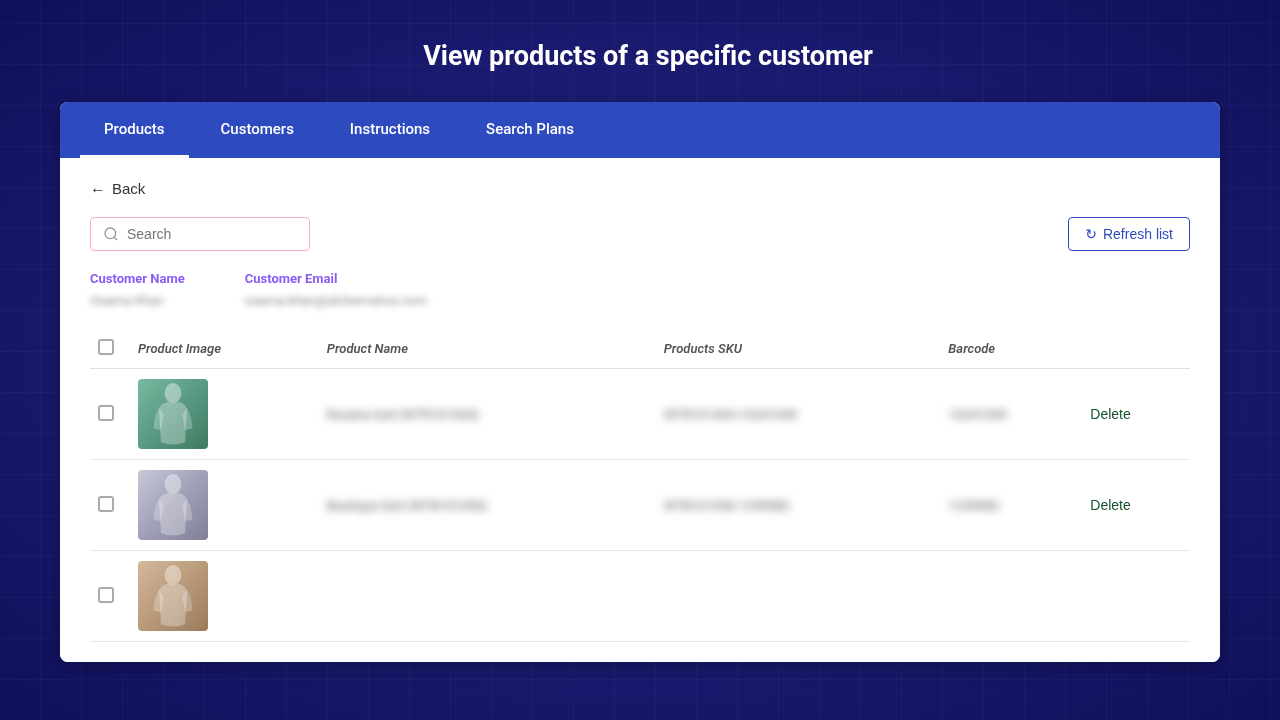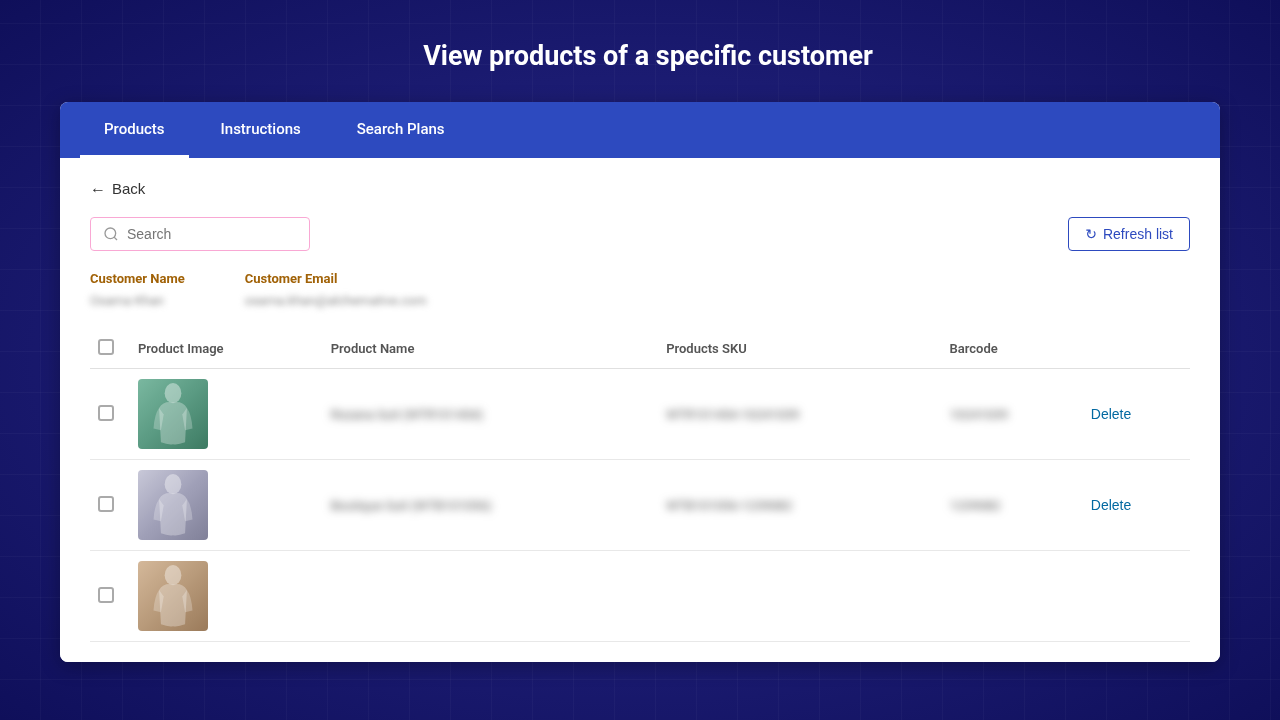--- a/index.html
+++ b/index.html
@@ -155,39 +155,40 @@
     
     .customer-info {
       display: flex;
       gap: 60px;
       margin-bottom: 20px;
     }
 
     .customer-field label {
       font-size: 13px;
       font-weight: 700;
-      color: #a16207;
+      color: #8b5cf6;
       display: block;
       margin-bottom: 4px;
     }
 
     .customer-field span {
       font-size: 13px;
       color: #888;
       filter: blur(3px);
     }
 
     
     .product-table {
       width: 100%;
       border-collapse: collapse;
     }
 
     .product-table thead tr {
       border-bottom: 1px solid #e0e0e0;
+      font-style: italic;
     }
 
     .product-table thead th {
       text-align: left;
       font-size: 13px;
       font-weight: 600;
       color: #555;
       padding: 10px 8px;
     }
 
@@ -231,21 +232,21 @@
       width: 50px;
       height: 65px;
     }
 
     .blurred-text {
       filter: blur(4px);
       user-select: none;
     }
 
     .delete-btn {
-      color: #0369a1;
+      color: #14532d;
       font-size: 14px;
       font-weight: 500;
       cursor: pointer;
       border: none;
       background: none;
     }
 
     .checkbox-custom {
       width: 16px;
       height: 16px;
@@ -265,20 +266,21 @@
   </style>
 </head>
 <body>
 
 <h1 class="page-title">View products of a specific customer</h1>
 
 <div class="main-card">
 
   <nav class="nav-bar">
     <div class="nav-item">Products</div>
+    <div class="nav-item">Customers</div>
     <div class="nav-item">Instructions</div>
     <div class="nav-item">Search Plans</div>
   </nav>
 
   <div class="content-area">
 
     
     <button class="back-btn">
       <span class="back-arrow">←</span>
       <span>Back</span>

